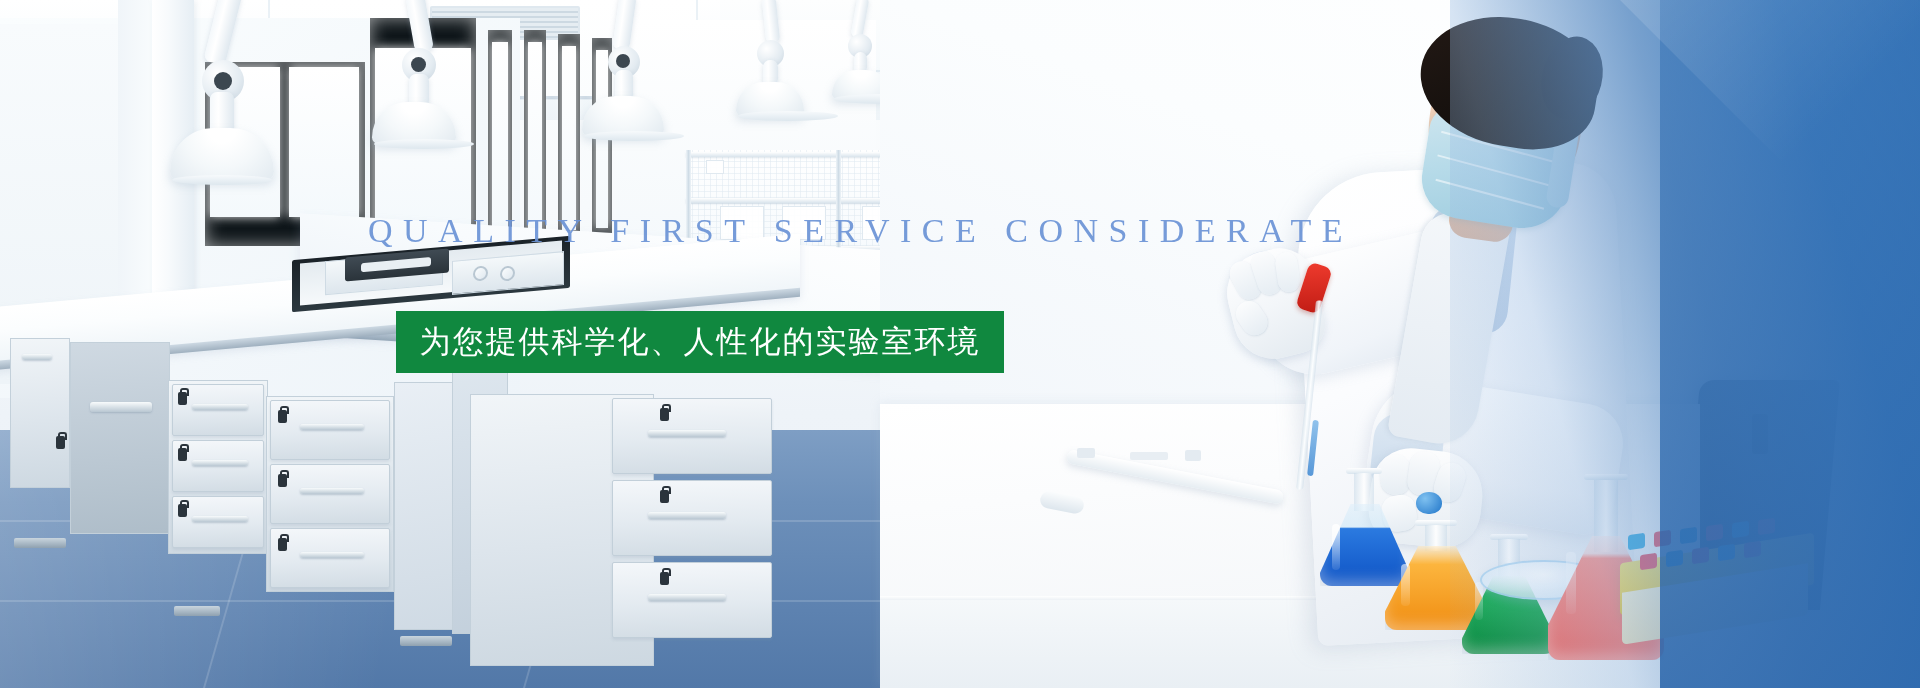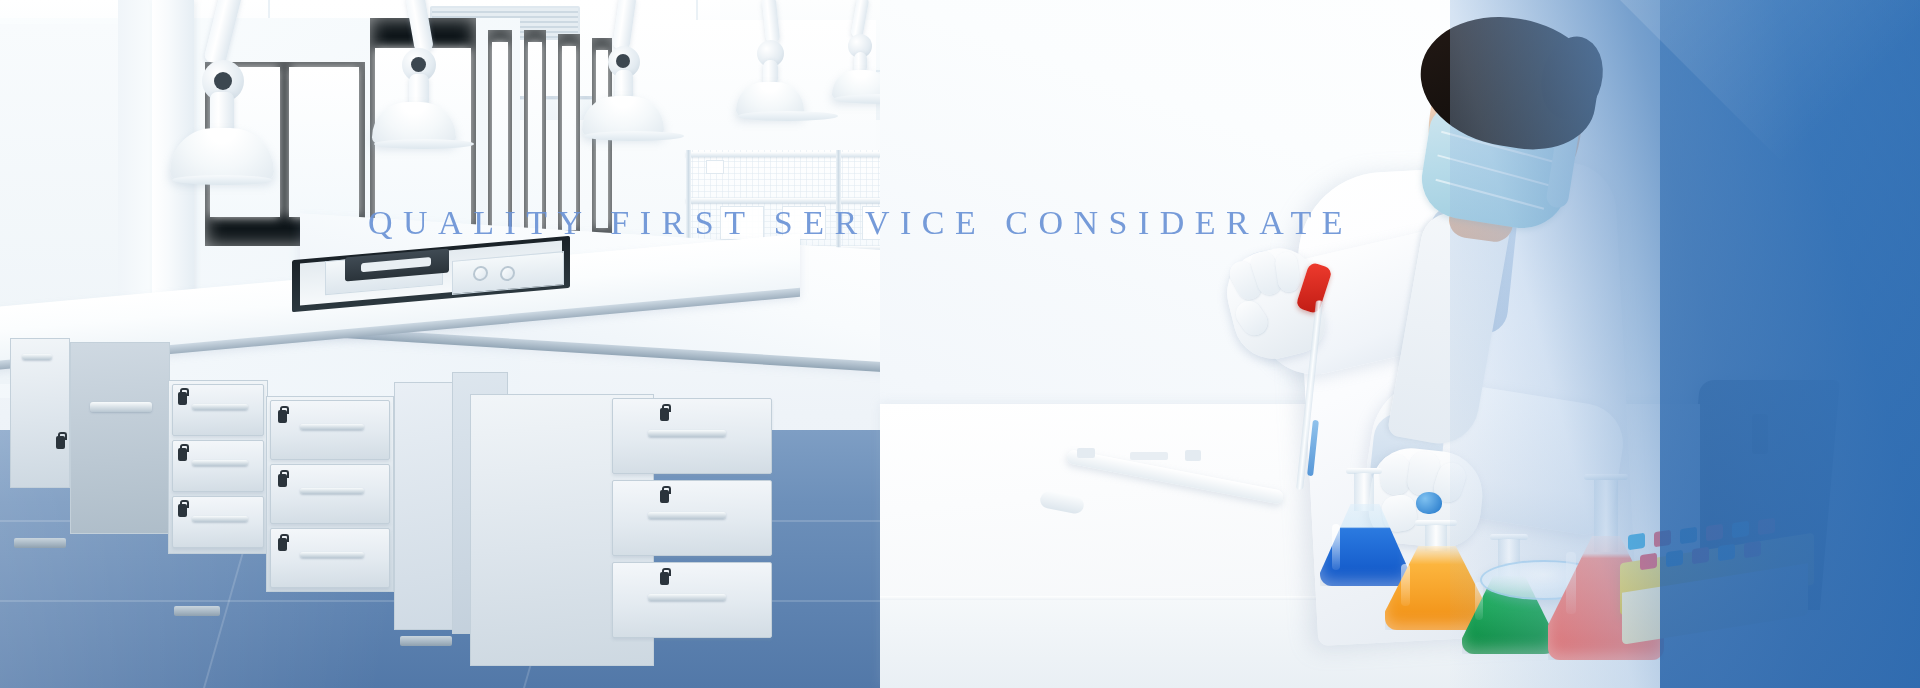--- a/index.html
+++ b/index.html
@@ -277,21 +277,21 @@
   .spatula-tip { position:absolute; left:1040px; top:494px; width:44px; height:17px;
     background:linear-gradient(180deg,#fafcfd,#dde6ed); border-radius:9px; transform:rotate(11deg); }
   .slide1 { position:absolute; left:1077px; top:448px; width:18px; height:10px;
     background:#e4ebf1; border-radius:2px; }
   .slide2 { position:absolute; left:1130px; top:452px; width:38px; height:8px;
     background:#e8eef3; border-radius:2px; }
   .slide3 { position:absolute; left:1185px; top:450px; width:16px; height:11px;
     background:#e4ebf1; border-radius:2px; }
 
   
-  .headline-en { position:absolute; left:368px; top:204px; width:920px;
+  .headline-en { position:absolute; left:368px; top:212px; width:920px;
     font-family:"Liberation Serif","DejaVu Serif",serif;
     font-size:34px; letter-spacing:10.5px; white-space:nowrap;
     color:#6b93d6; opacity:.92; }
   .headline-cn { position:absolute; left:588px; top:250px;
     font-size:64px; font-weight:bold; letter-spacing:4px; color:#1a52bd;
     text-shadow:0 2px 5px rgba(255,255,255,.55); white-space:nowrap; }
   .subbar { position:absolute; left:396px; top:311px; width:608px; height:62px;
     background:#10883f; display:flex; align-items:center; justify-content:center; }
   .subbar-text { font-size:31px; color:#ffffff; letter-spacing:2px; white-space:nowrap; }
 </style>
@@ -567,14 +567,17 @@
   <div class="cap" style="left:1666px;top:551px;background:#29a7e0;transform:skewY(-9deg);"></div>
   <div class="cap" style="left:1692px;top:548px;background:#e8465c;transform:skewY(-9deg);"></div>
   <div class="cap" style="left:1718px;top:545px;background:#29a7e0;transform:skewY(-9deg);"></div>
   <div class="cap" style="left:1744px;top:542px;background:#e8465c;transform:skewY(-9deg);"></div>
 
   <div class="blue-fade"></div>
   <div class="blue-fade2"></div>
   <div class="blue-diag"></div>
 
   <div class="headline-en">QUALITY FIRST SERVICE CONSIDERATE</div>
+  <div class="subbar">
+    <span class="subbar-text">为您提供科学化、人性化的实验室环境</span>
+  </div>
 
 </div>
 
 </body></html>

